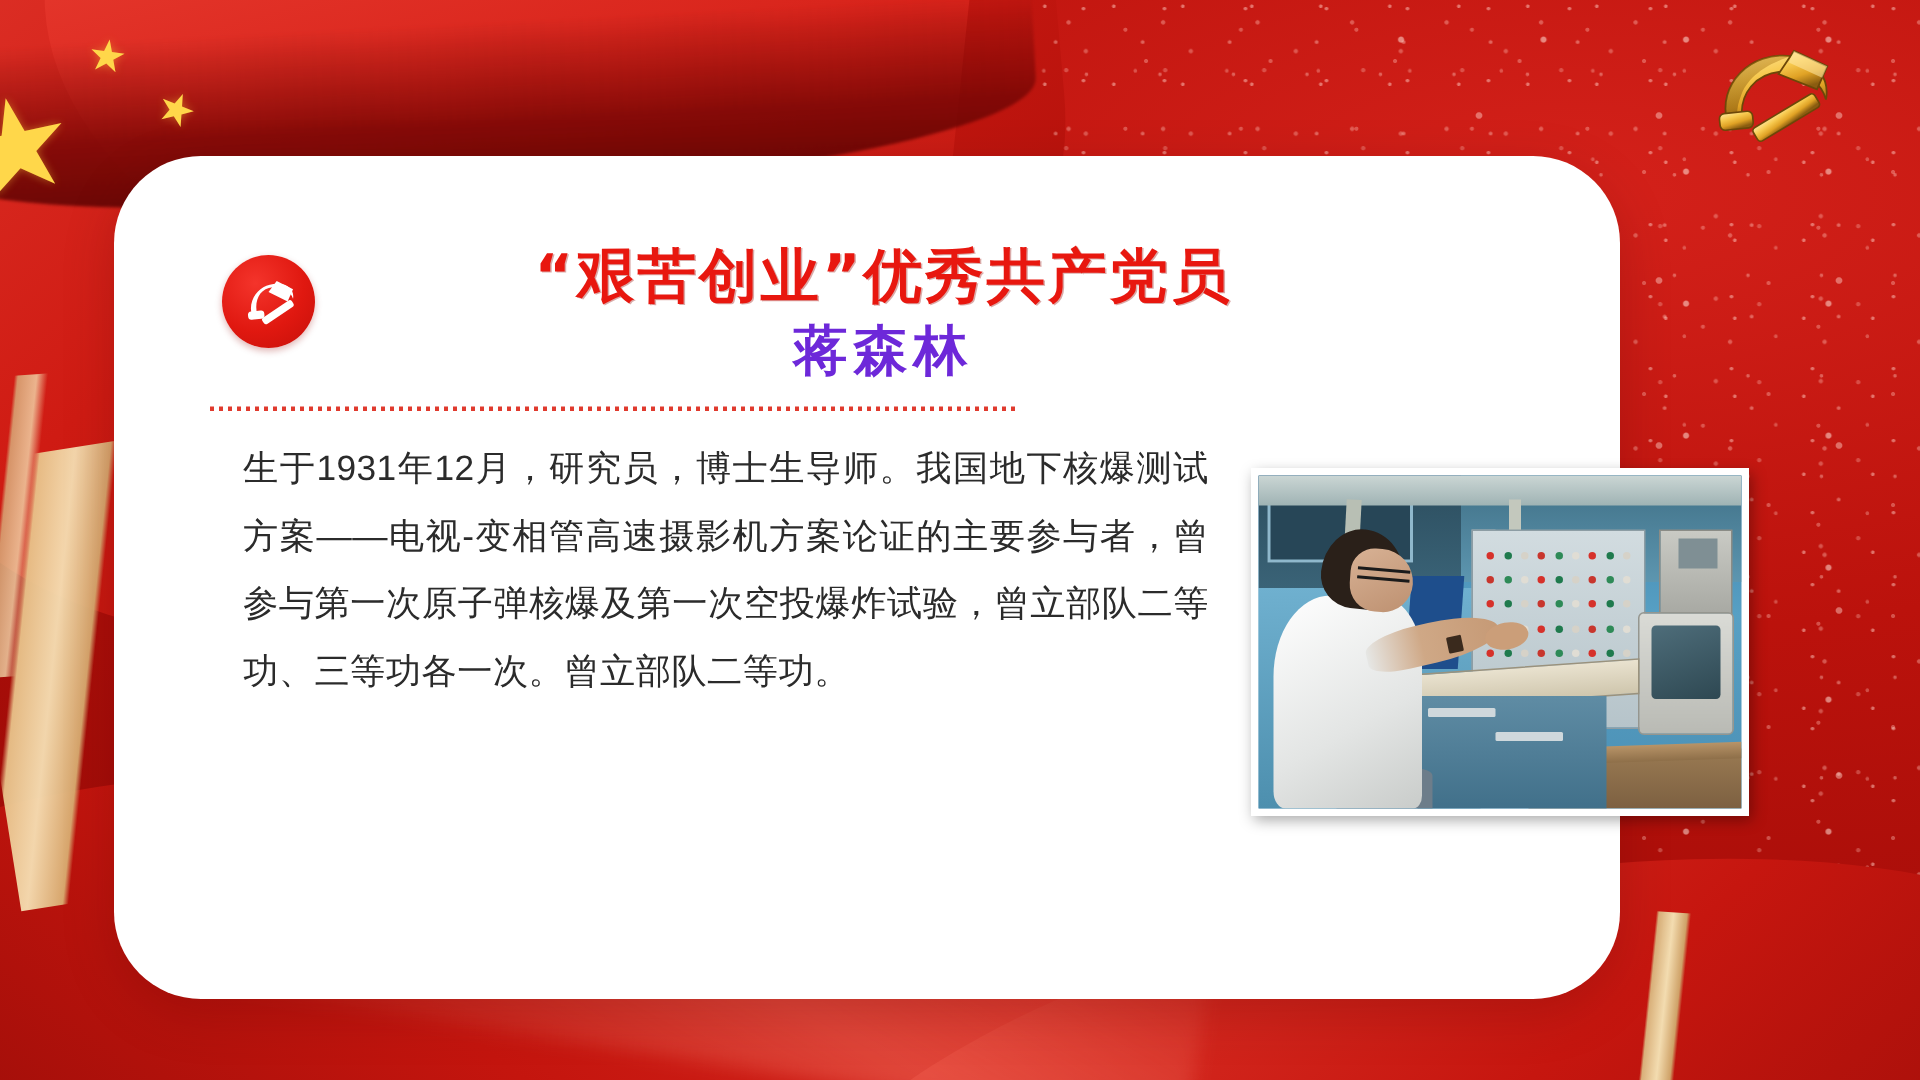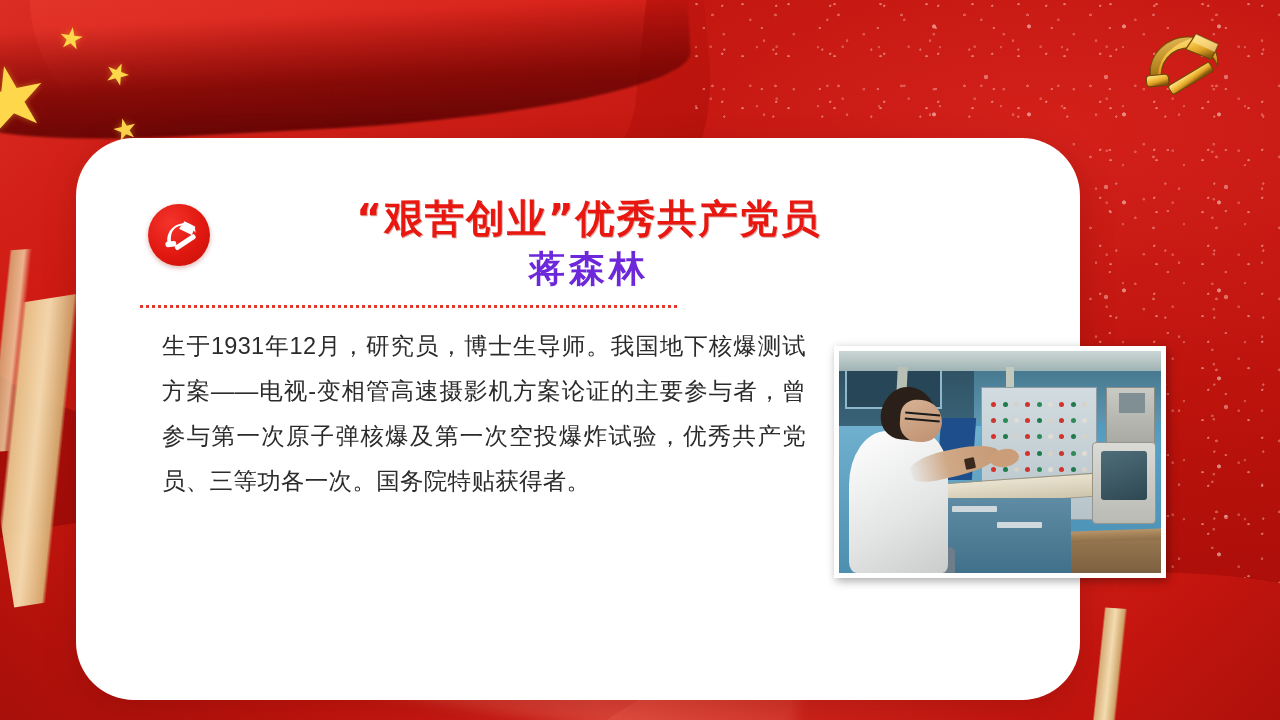--- a/index.html
+++ b/index.html
@@ -137,21 +137,20 @@
     position:absolute; right:44px; top:22px; width:104px; height:82px;
   }
 
   
   .card {
     position:absolute;
     left:76px; top:104px; width:1004px; height:562px;
     background:#ffffff;
     border-radius:58px;
     box-shadow:0 10px 34px rgba(80,0,0,.22);
-    margin-top:34px;
   }
 
   .card-inner { position:absolute; inset:0; padding:58px 64px 0 64px; }
 
   
   .title-row { display:flex; align-items:flex-start; }
   .badge {
     width:62px; height:62px; border-radius:50%;
     background:radial-gradient(circle at 36% 30%, #f4342b 0%, #e01810 55%, #c5100a 100%);
     flex:0 0 auto; margin-top:8px; margin-left:8px;
@@ -343,21 +342,21 @@
 
       <div class="titles">
         <div class="title-main">“艰苦创业”优秀共产党员</div>
         <div class="title-sub">蒋森林</div>
       </div>
     </div>
 
     <div class="divider"></div>
 
     <div class="body-row">
-      <div class="body-text">生于1931年12月，研究员，博士生导师。我国地下核爆测试方案——电视-变相管高速摄影机方案论证的主要参与者，曾参与第一次原子弹核爆及第一次空投爆炸试验，优秀共产党员、三等功各一次。国务院特贴获得者。</div>
+      <div class="body-text">生于1931年12月，研究员，博士生导师。我国地下核爆测试方案——电视-变相管高速摄影机方案论证的主要参与者，曾参与第一次原子弹核爆及第一次空投爆炸试验，曾立部队二等功、三等功各一次。曾立部队二等功。</div>
 
       <div class="photo-wrap">
         <div class="photo">
           <div class="ph-wall-right"></div>
           <div class="ph-wall-dark"></div>
           <div class="ph-wall-mid"></div>
           <div class="ph-window"></div>
           <div class="ph-ceiling"></div>
           <div class="ph-beam"></div>
           <div class="ph-beam2"></div>

